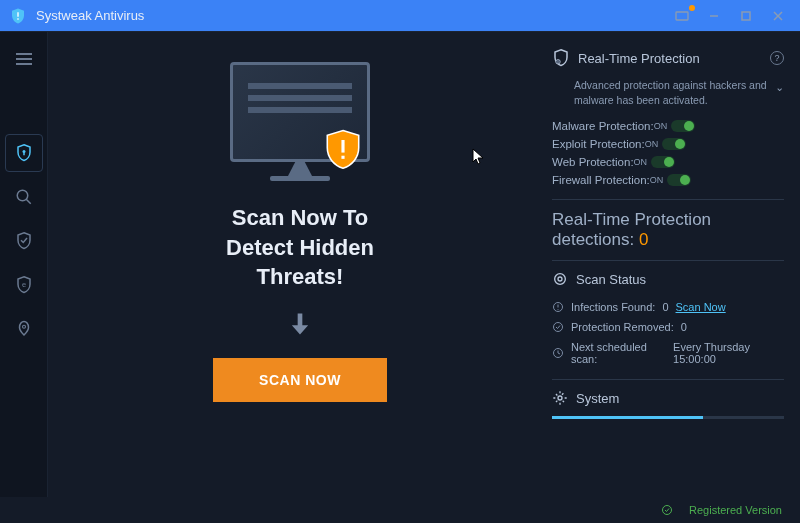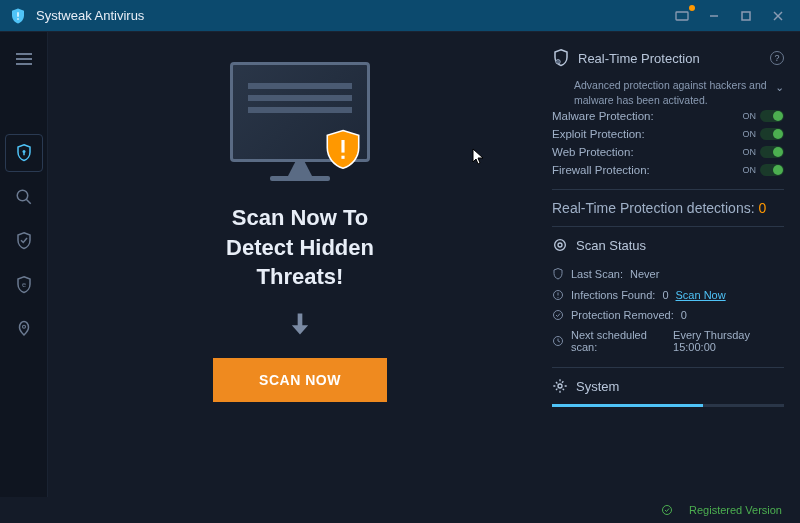--- a/index.html
+++ b/index.html
@@ -1,17 +1,17 @@
 <!DOCTYPE html>
 <html><head>
 <meta charset="utf-8">
 <style>
 *{margin:0;padding:0;box-sizing:border-box;font-family:"Segoe UI",Arial,sans-serif}
 body{width:800px;height:523px;background:#141b28;color:#c9d4e3;overflow:hidden;position:relative}
-.titlebar{height:32px;background:#0c4a6e;display:flex;align-items:center;padding:0 8px;border-bottom:1px solid #1a2332}
+.titlebar{height:32px;background:#3b82f6;display:flex;align-items:center;padding:0 8px;border-bottom:1px solid #1a2332}
 .logo{width:20px;height:20px;margin-right:8px;display:flex;align-items:center;justify-content:center}
 .app-title{color:#e8eef7;font-size:13px;font-weight:500}
 .titlebar-right{margin-left:auto;display:flex;align-items:center;gap:4px}
 .titlebar-btn{width:28px;height:24px;display:flex;align-items:center;justify-content:center;color:#8a9bb3;cursor:pointer}
 .notif-icon{position:relative;color:#8a9bb3}
 .notif-dot{position:absolute;top:1px;right:1px;width:6px;height:6px;background:#ff9800;border-radius:50%}
 .main{display:flex;height:465px}
 .sidebar{width:48px;background:#0f1520;display:flex;flex-direction:column;align-items:center;padding-top:8px;gap:6px;border-right:1px solid #1a2332}
 .side-item{width:38px;height:38px;display:flex;align-items:center;justify-content:center;color:#6b7a91;cursor:pointer;border-radius:4px}
 .side-item.active{color:#4fc3f7;border:1px solid #2a3a52}
@@ -22,29 +22,29 @@
 .screen::before{content:"";position:absolute;top:18px;left:15px;right:15px;height:6px;background:#4a5a72;box-shadow:0 12px 0 #4a5a72,0 24px 0 #4a5a72}
 .stand{width:24px;height:14px;background:#5a6b84;margin:0 auto;clip-path:polygon(30% 0,70% 0,100% 100%,0 100%)}
 .base{width:60px;height:5px;background:#5a6b84;margin:0 auto;border-radius:2px}
 .shield-badge{position:absolute;right:8px;bottom:8px;width:38px;height:44px}
 .headline{font-size:22px;color:#e8eef7;text-align:center;line-height:1.35;font-weight:700;margin-bottom:18px}
 .arrow-down{width:28px;height:28px;margin-bottom:20px;color:#7a8aa3}
 .scan-btn{background:#ef8a1f;color:#fff;border:none;padding:14px 46px;font-size:14px;font-weight:600;letter-spacing:0.5px;cursor:pointer}
 .panel{width:248px;padding:16px 16px 0 0;font-size:11.5px}
 .panel-header{display:flex;align-items:center;gap:8px;color:#b8c6da;font-size:13px;margin-bottom:10px}
 .panel-header .help{margin-left:auto;width:14px;height:14px;border:1px solid #6b7a91;border-radius:50%;display:flex;align-items:center;justify-content:center;font-size:9px;color:#8a9bb3;cursor:pointer}
-.advanced{color:#8a9bb3;font-size:10.5px;line-height:1.4;margin-left:22px;position:relative;padding-right:16px}
+.advanced{color:#8a9bb3;font-size:10.5px;line-height:1.4;margin-left:22px;margin-bottom:10px;position:relative;padding-right:16px}
 .advanced .chev{position:absolute;right:0;top:2px;color:#8a9bb3}
-.toggle-row{display:flex;align-items:center;justify-content:space-between;padding:3px 0;color:#9fb0c7}
+.toggle-row{display:flex;align-items:center;justify-content:flex-start;padding:3px 0;color:#9fb0c7}
 .toggle-wrap{display:flex;align-items:center;gap:4px}
 .on-label{font-size:9px;color:#8a9bb3}
 .toggle{width:24px;height:12px;background:#1a3a2a;border-radius:6px;position:relative;cursor:pointer}
 .toggle::after{content:"";position:absolute;right:1px;top:1px;width:10px;height:10px;background:#4caf50;border-radius:50%}
 .divider{height:1px;background:#2a3648;margin:10px 0}
-.detections{color:#9fb0c7;font-size:14px}
+.detections{color:#9fb0c7;font-size:17px}
 .detections .count{color:#ff9800}
 .status-row{display:flex;align-items:center;gap:7px;padding:4px 0;color:#9fb0c7;font-size:11px}
 .status-row svg{flex-shrink:0;color:#7a8aa3}
 .link{color:#4fc3f7;text-decoration:underline;cursor:pointer}
 .progress{height:3px;background:#2a3648;margin-top:4px;position:relative}
 .progress::after{content:"";position:absolute;left:0;top:0;height:100%;width:65%;background:#4fc3f7}
 .footer{height:26px;display:flex;align-items:center;justify-content:flex-end;padding:0 18px;font-size:11px;color:#4caf50;gap:16px}
 .cursor{position:absolute;left:472px;top:148px;pointer-events:none}
 </style>
 </head>
@@ -200,27 +200,20 @@
       <div class="divider"></div>
 
       <div class="panel-header">
         <svg width="16" height="16" viewBox="0 0 24 24">
             <circle cx="12" cy="12" r="8" fill="none" stroke="#b8c6da" stroke-width="2"></circle>
             <circle cx="12" cy="12" r="3" fill="none" stroke="#b8c6da" stroke-width="2"></circle>
           </svg>
         <span>Scan Status</span>
       </div>
       <div class="status-row">
-        <svg width="12" height="14" viewBox="0 0 24 26">
-            <path fill="none" stroke="currentColor" stroke-width="2" d="M12 2l8 3v7c0 5-3.4 9.6-8 11-4.6-1.4-8-6-8-11V5l8-3z"></path>
-          </svg>
-        <span>Last Scan:</span>
-        <span>Never</span>
-      </div>
-      <div class="status-row">
         <svg width="12" height="12" viewBox="0 0 24 24">
             <circle cx="12" cy="12" r="9" fill="none" stroke="currentColor" stroke-width="2"></circle>
             <line x1="12" y1="7" x2="12" y2="13" stroke="currentColor" stroke-width="2"></line>
             <circle cx="12" cy="17" r="1" fill="currentColor"></circle>
           </svg>
         <span>Infections Found:</span>
         <span>0</span>
         <span class="link">Scan Now</span>
       </div>
       <div class="status-row">

